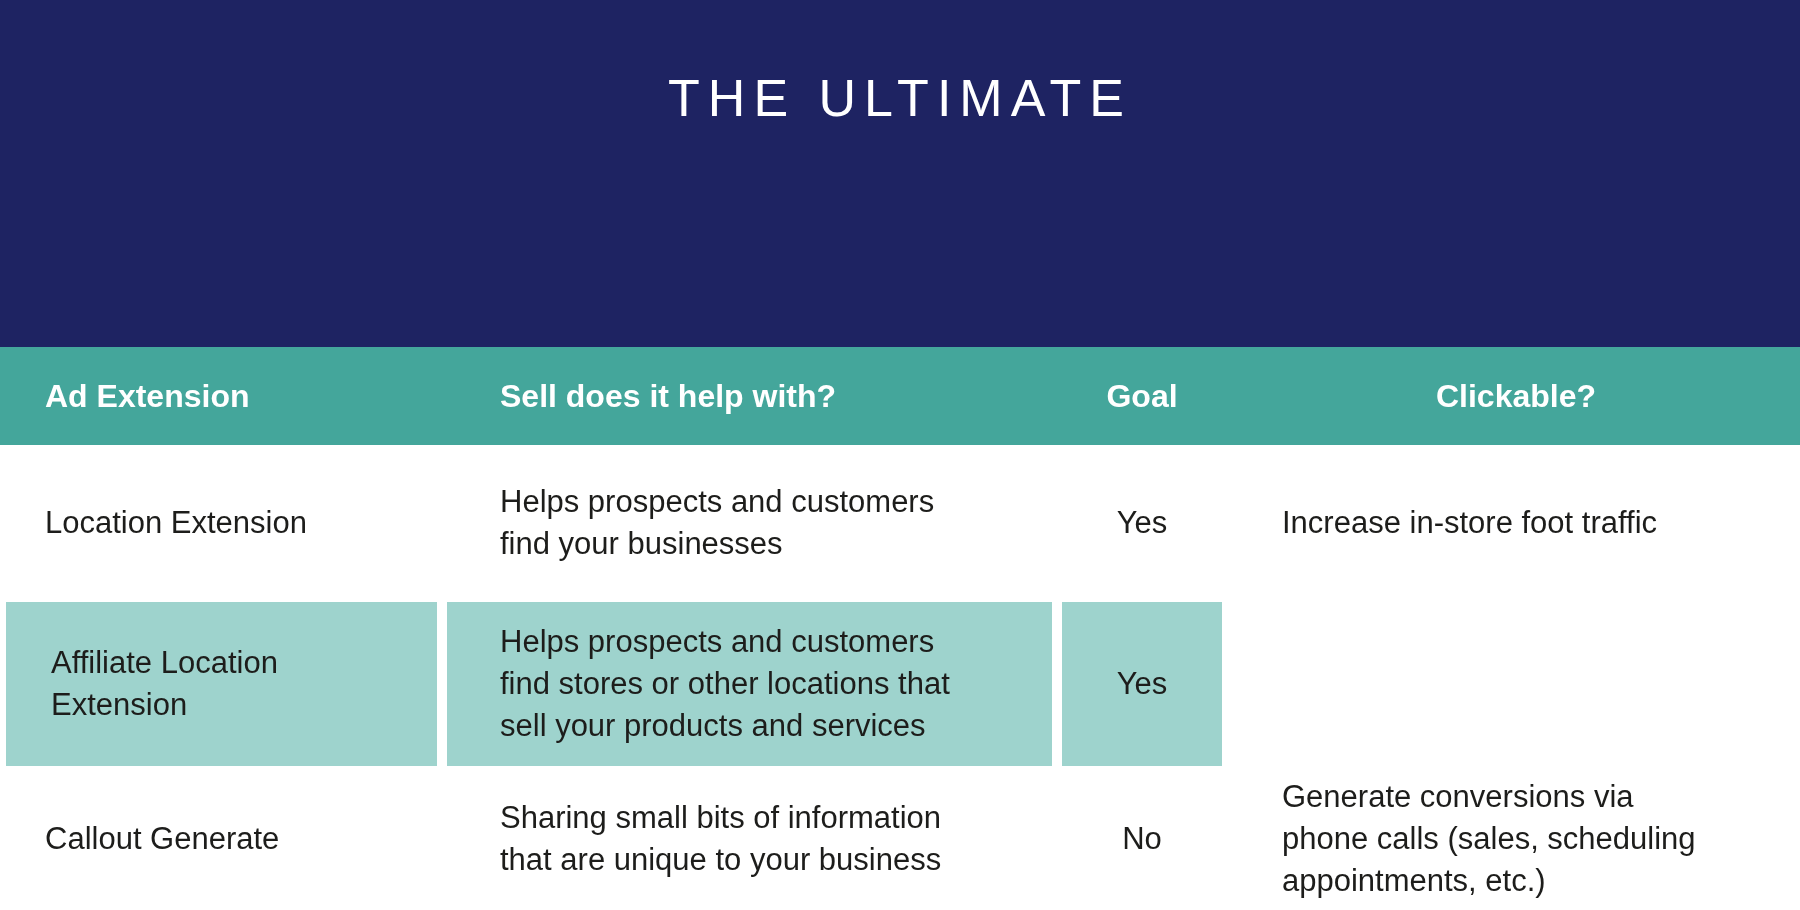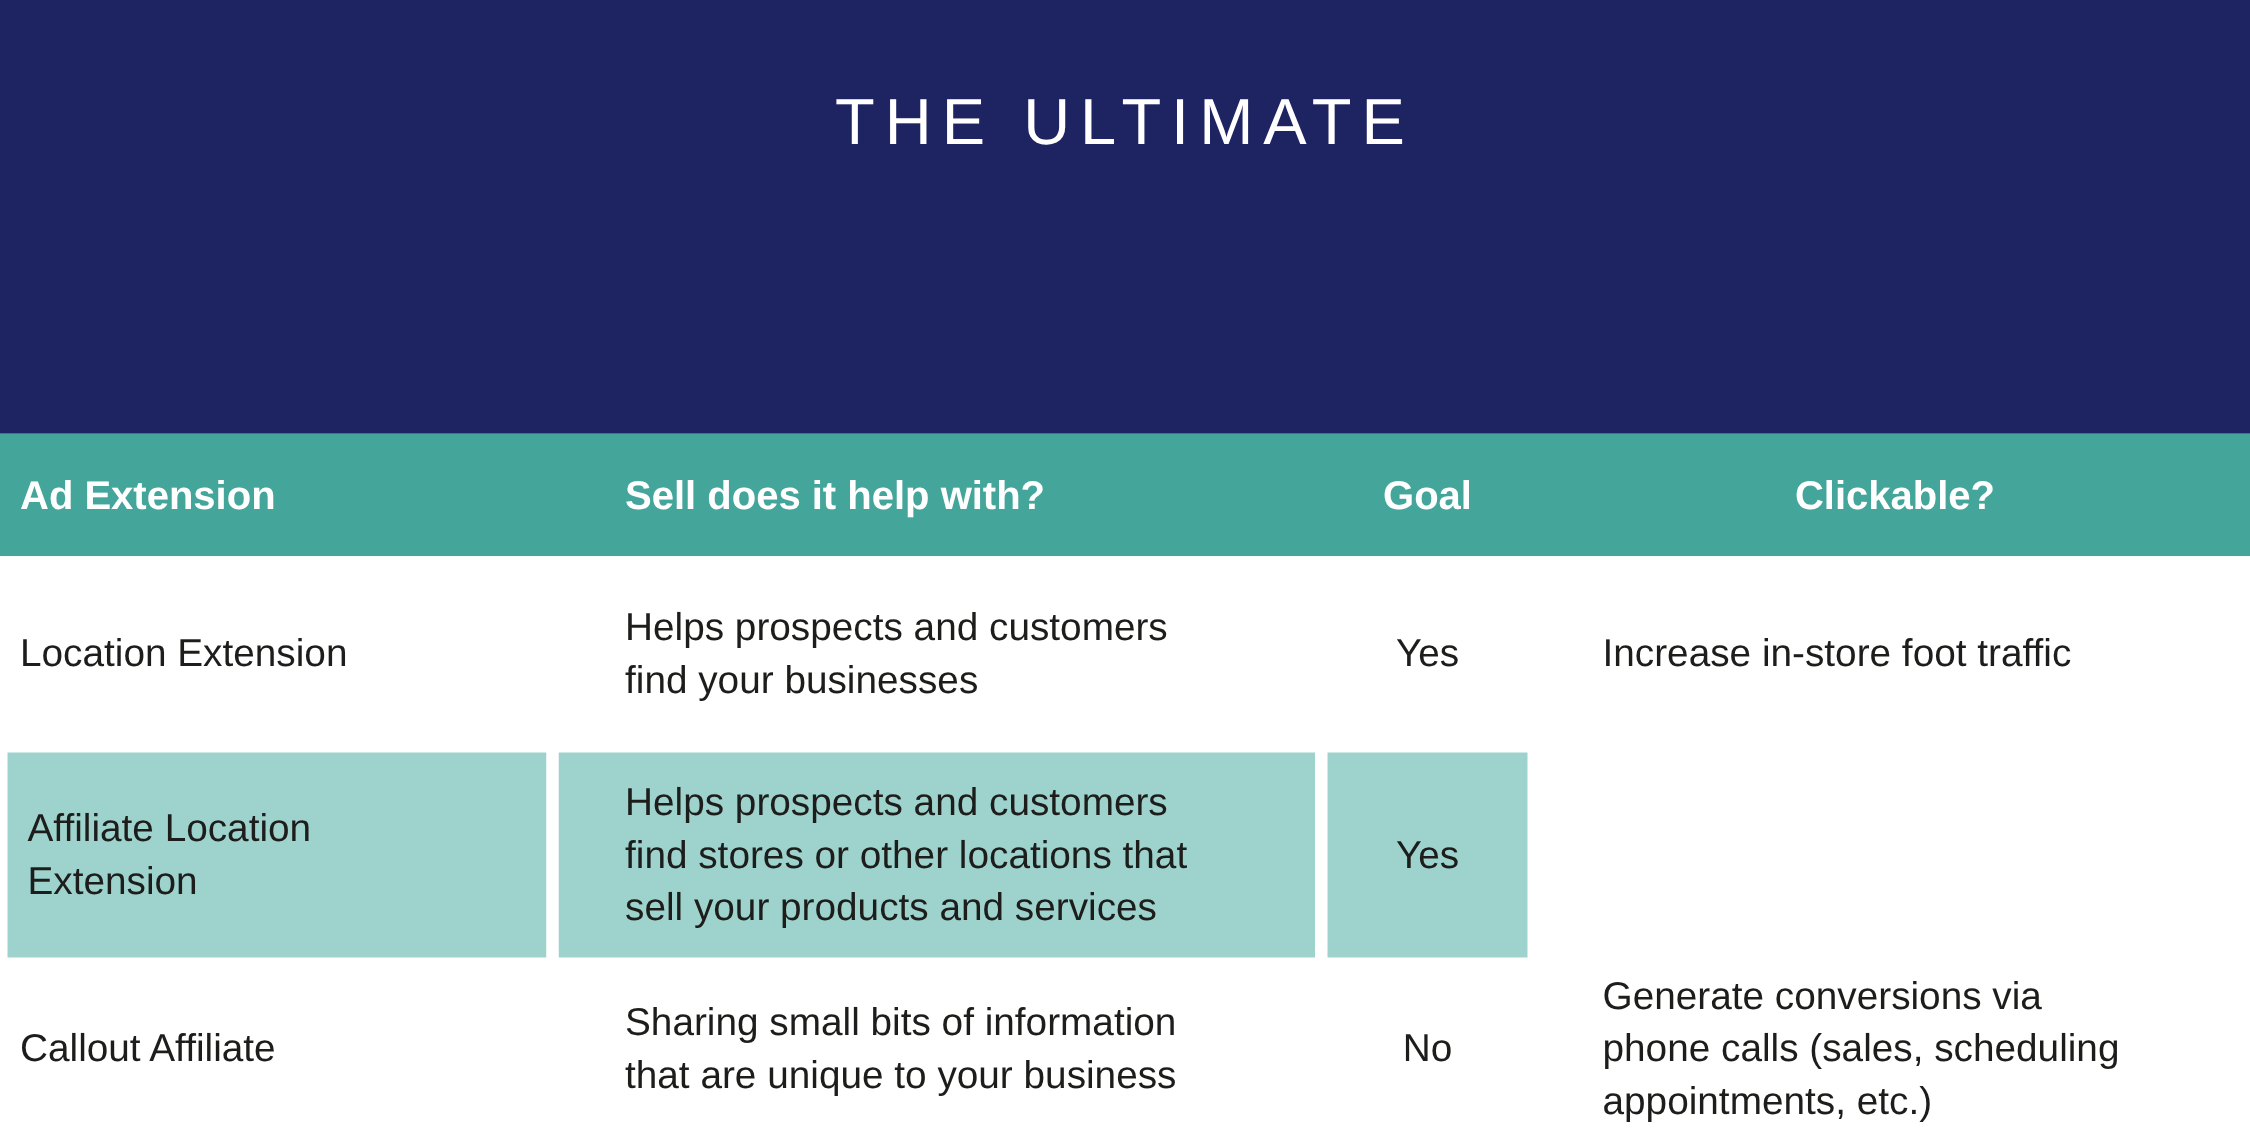--- a/index.html
+++ b/index.html
@@ -47,21 +47,21 @@
     color: #ffffff;
     font-weight: 700;
     font-size: 32px;
   }
   .cell {
     display: flex;
     align-items: center;
     height: 100%;
     box-sizing: border-box;
   }
-  .c1 { padding-left: 16px; }
+  .c1 { padding-left: 45px; }
   .c2 { padding-left: 53px; }
   .c3 { justify-content: center; text-align: center; }
   .c4 { padding-left: 50px; }
   .thead .c4 { padding-left: 0; justify-content: center; text-align: center; }
   .trow {
     width: 1800px;
     font-size: 31px;
     color: #1d1d1b;
     background: #ffffff;
   }
@@ -122,21 +122,21 @@
 find stores or other locations that
 sell your products and services</span>
     </div>
   <div class="cell c3">
       <span class="txt">Yes</span>
     </div>
 </div>
 
 <div class="trow grid row-3">
   <div class="cell c1">
-      <span class="txt">Callout Affiliate</span>
+      <span class="txt">Callout Generate</span>
     </div>
   <div class="cell c2">
       <span class="txt">Sharing small bits of information
 that are unique to your business</span>
     </div>
   <div class="cell c3">
       <span class="txt">No</span>
     </div>
   <div class="cell c4">
       <span class="txt"><span class="bold">Generate conversions</span><span> via

